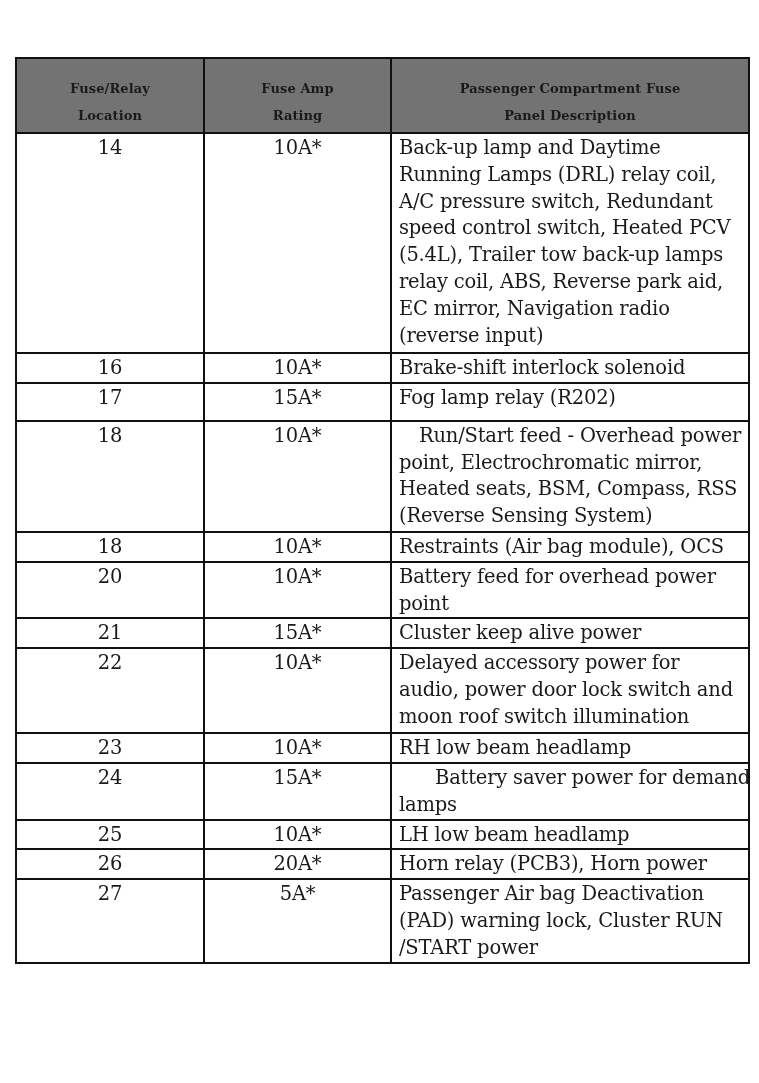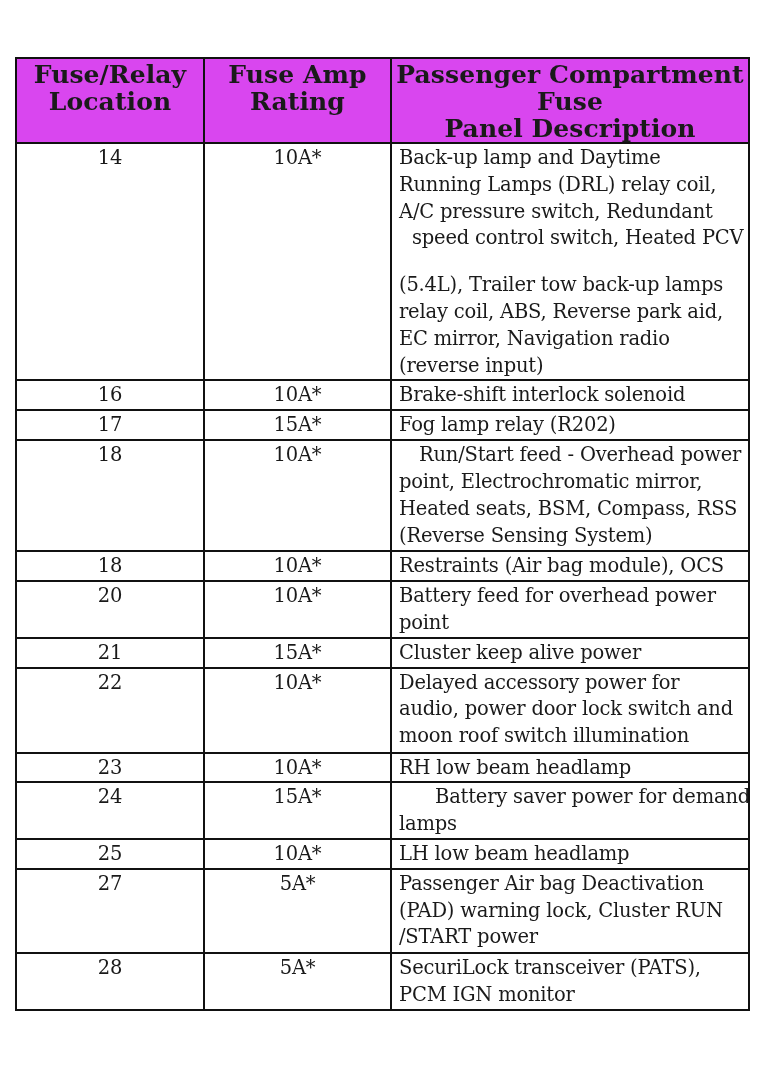--- a/index.html
+++ b/index.html
@@ -25,27 +25,27 @@
     }
     .fuse-table col.c1 { width: 188px; }
     .fuse-table col.c2 { width: 187px; }
     .fuse-table col.c3 { width: 358px; }
     .fuse-table th, .fuse-table td {
       border: 2.5px solid #111111;
       padding: 0;
       vertical-align: top;
     }
     .fuse-table th {
-      background: #d946ef;
+      background: #737373;
       font-weight: bold;
-      font-size: 25px;
+      font-size: 13px;
       line-height: 27px;
       text-align: center;
       height: 57px;
-      padding-top: 2px;
+      padding-top: 16px;
       vertical-align: top;
       letter-spacing: 0.1px;
     }
     .fuse-table td {
       font-size: 19.5px;
       line-height: 26.8px;
       letter-spacing: -0.2px;
     }
     .fuse-table td.loc, .fuse-table td.amp {
       text-align: center;
@@ -84,35 +84,35 @@
     </tr>
   </thead>
   <tbody id="fuse-rows">
       <tr style="height: 220px;">
         <td class="loc">14</td>
         <td class="amp">10A*</td>
         <td class="desc">
           <div style="white-space: nowrap;">Back-up lamp and Daytime</div>
           <div style="white-space: nowrap;">Running Lamps (DRL) relay coil,</div>
           <div style="white-space: nowrap;">A/C pressure switch, Redundant</div>
-          <div style="white-space: nowrap; margin-left: 13px;">speed control switch, Heated PCV</div>
-          <div style="white-space: nowrap; margin-top: 20px;">(5.4L), Trailer tow back-up lamps</div>
+          <div style="white-space: nowrap;">speed control switch, Heated PCV</div>
+          <div style="white-space: nowrap;">(5.4L), Trailer tow back-up lamps</div>
           <div style="white-space: nowrap;">relay coil, ABS, Reverse park aid,</div>
           <div style="white-space: nowrap;">EC mirror, Navigation radio</div>
           <div style="white-space: nowrap;">(reverse input)</div>
         </td>
       </tr>
       <tr style="height: 28px;">
         <td class="loc">16</td>
         <td class="amp">10A*</td>
         <td class="desc">
           <div style="white-space: nowrap;">Brake-shift interlock solenoid</div>
         </td>
       </tr>
-      <tr style="height: 30px;">
+      <tr style="height: 38px;">
         <td class="loc">17</td>
         <td class="amp">15A*</td>
         <td class="desc">
           <div style="white-space: nowrap;">Fog lamp relay (R202)</div>
         </td>
       </tr>
       <tr style="height: 111px;">
         <td class="loc">18</td>
         <td class="amp">10A*</td>
         <td class="desc">
@@ -168,31 +168,30 @@
           <div style="white-space: nowrap;">lamps</div>
         </td>
       </tr>
       <tr style="height: 29px; padding-left: 15px;">
         <td class="loc">25</td>
         <td class="amp">10A*</td>
         <td class="desc">
           <div style="white-space: nowrap;">LH low beam headlamp</div>
         </td>
       </tr>
+      <tr style="height: 30px;">
+        <td class="loc">26</td>
+        <td class="amp">20A*</td>
+        <td class="desc">
+          <div style="white-space: nowrap;">Horn relay (PCB3), Horn power</div>
+        </td>
+      </tr>
       <tr style="height: 84px;">
         <td class="loc">27</td>
         <td class="amp">5A*</td>
         <td class="desc">
           <div style="white-space: nowrap;">Passenger Air bag Deactivation</div>
           <div style="white-space: nowrap;">(PAD) warning lock, Cluster RUN</div>
           <div style="white-space: nowrap;">/START power</div>
         </td>
       </tr>
-      <tr style="height: 57px;">
-        <td class="loc">28</td>
-        <td class="amp">5A*</td>
-        <td class="desc">
-          <div style="white-space: nowrap;">SecuriLock transceiver (PATS),</div>
-          <div style="white-space: nowrap;">PCM IGN monitor</div>
-        </td>
-      </tr>
     </tbody>
 </table>
 
 </body></html>

